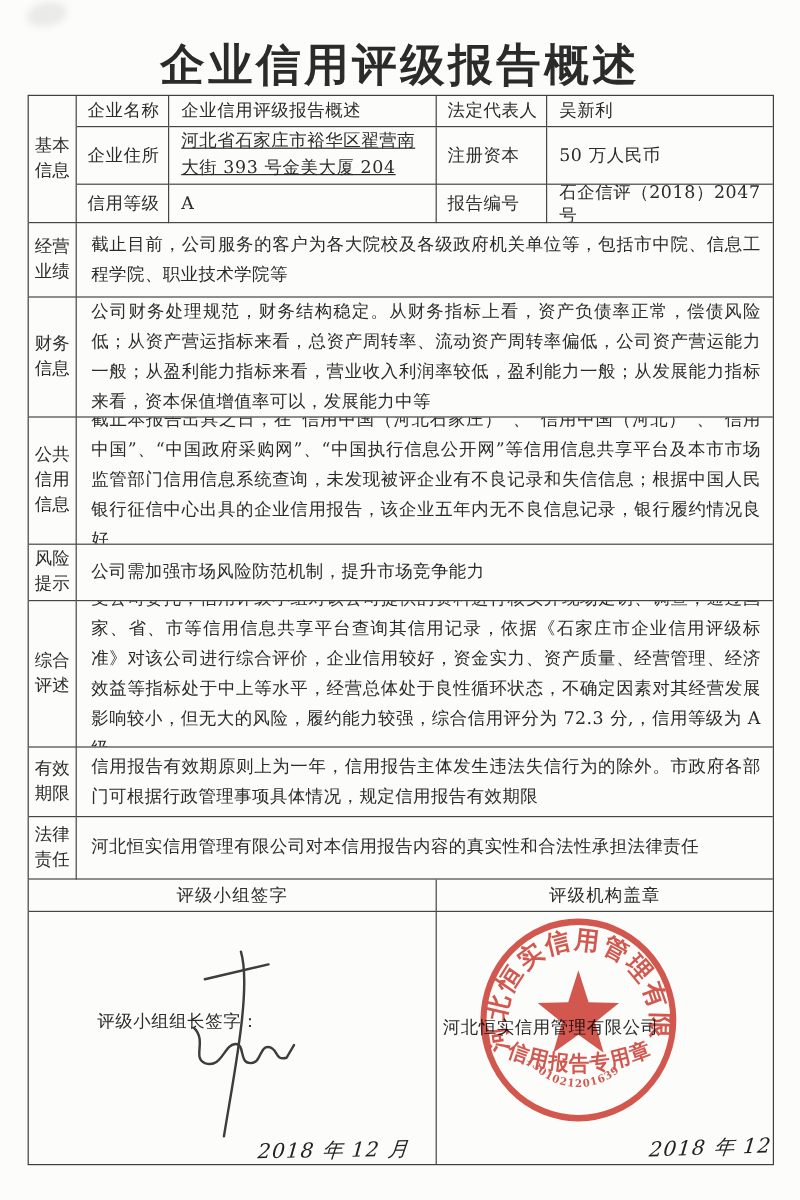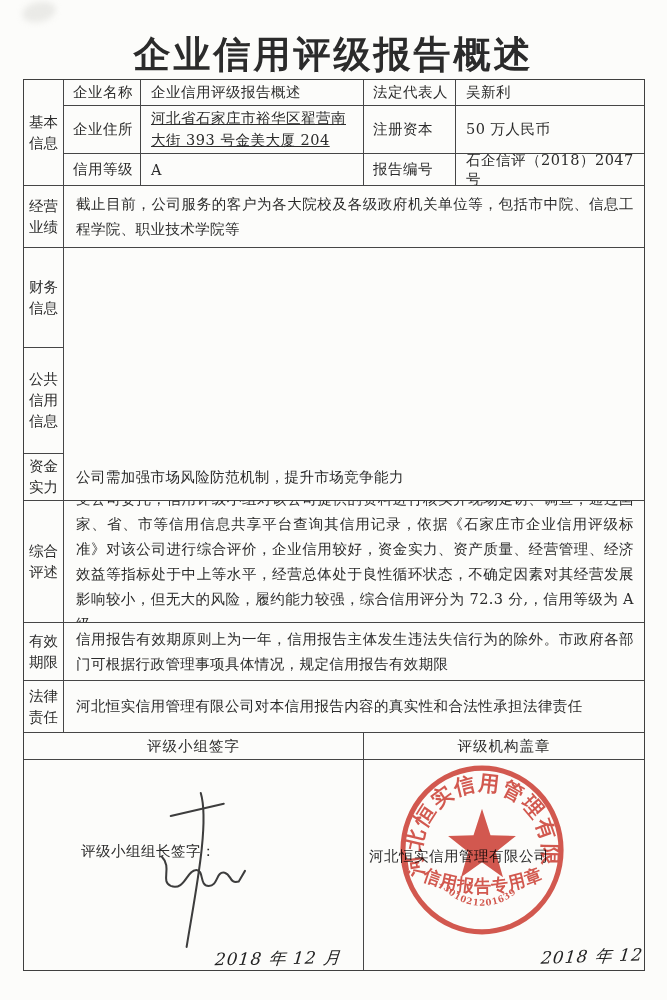--- a/index.html
+++ b/index.html
@@ -60,24 +60,30 @@
     <div class="c fval" style="grid-column:3;grid-row:3">A</div>
     <div class="c flab" style="grid-column:4;grid-row:3">报告编号</div>
     <div class="c fval nr" style="grid-column:5;grid-row:3">石企信评（2018）2047 号</div>
 
     <div class="c vlab" style="grid-column:1;grid-row:4">经营业绩</div>
     <div class="c stext nr" style="grid-column:2/6;grid-row:4">
         <span>截止目前，公司服务的客户为各大院校及各级政府机关单位等，包括市中院、信息工程学院、职业技术学院等</span>
       </div>
 
     <div class="c vlab" style="grid-column:1;grid-row:5">财务信息</div>
+    <div class="c stext nr" style="grid-column:2/6;grid-row:5">
+        <span>公司财务处理规范，财务结构稳定。从财务指标上看，资产负债率正常，偿债风险低；从资产营运指标来看，总资产周转率、流动资产周转率偏低，公司资产营运能力一般；从盈利能力指标来看，营业收入利润率较低，盈利能力一般；从发展能力指标来看，资本保值增值率可以，发展能力中等</span>
+      </div>
 
     <div class="c vlab" style="grid-column:1;grid-row:6">公共信用信息</div>
+    <div class="c stext nr" style="grid-column:2/6;grid-row:6">
+        <span>截止本报告出具之日，在“信用中国（河北石家庄）”、“信用中国（河北）”、“信用中国”、“中国政府采购网”、“中国执行信息公开网”等信用信息共享平台及本市市场监管部门信用信息系统查询，未发现被评企业有不良记录和失信信息；根据中国人民银行征信中心出具的企业信用报告，该企业五年内无不良信息记录，银行履约情况良好</span>
+      </div>
 
-    <div class="c vlab" style="grid-column:1;grid-row:7">资金实力</div>
+    <div class="c vlab" style="grid-column:1;grid-row:7">风险提示</div>
     <div class="c stext nr" style="grid-column:2/6;grid-row:7">
         <span>公司需加强市场风险防范机制，提升市场竞争能力</span>
       </div>
 
     <div class="c vlab" style="grid-column:1;grid-row:8">综合评述</div>
     <div class="c stext nr" style="grid-column:2/6;grid-row:8">
         <span>受公司委托，信用评级小组对该公司提供的资料进行核实并现场走访、调查，通过国家、省、市等信用信息共享平台查询其信用记录，依据《石家庄市企业信用评级标准》对该公司进行综合评价，企业信用较好，资金实力、资产质量、经营管理、经济效益等指标处于中上等水平，经营总体处于良性循环状态，不确定因素对其经营发展影响较小，但无大的风险，履约能力较强，综合信用评分为 72.3 分,，信用等级为 A 级</span>
       </div>
 
     <div class="c vlab" style="grid-column:1;grid-row:9">有效期限</div>

